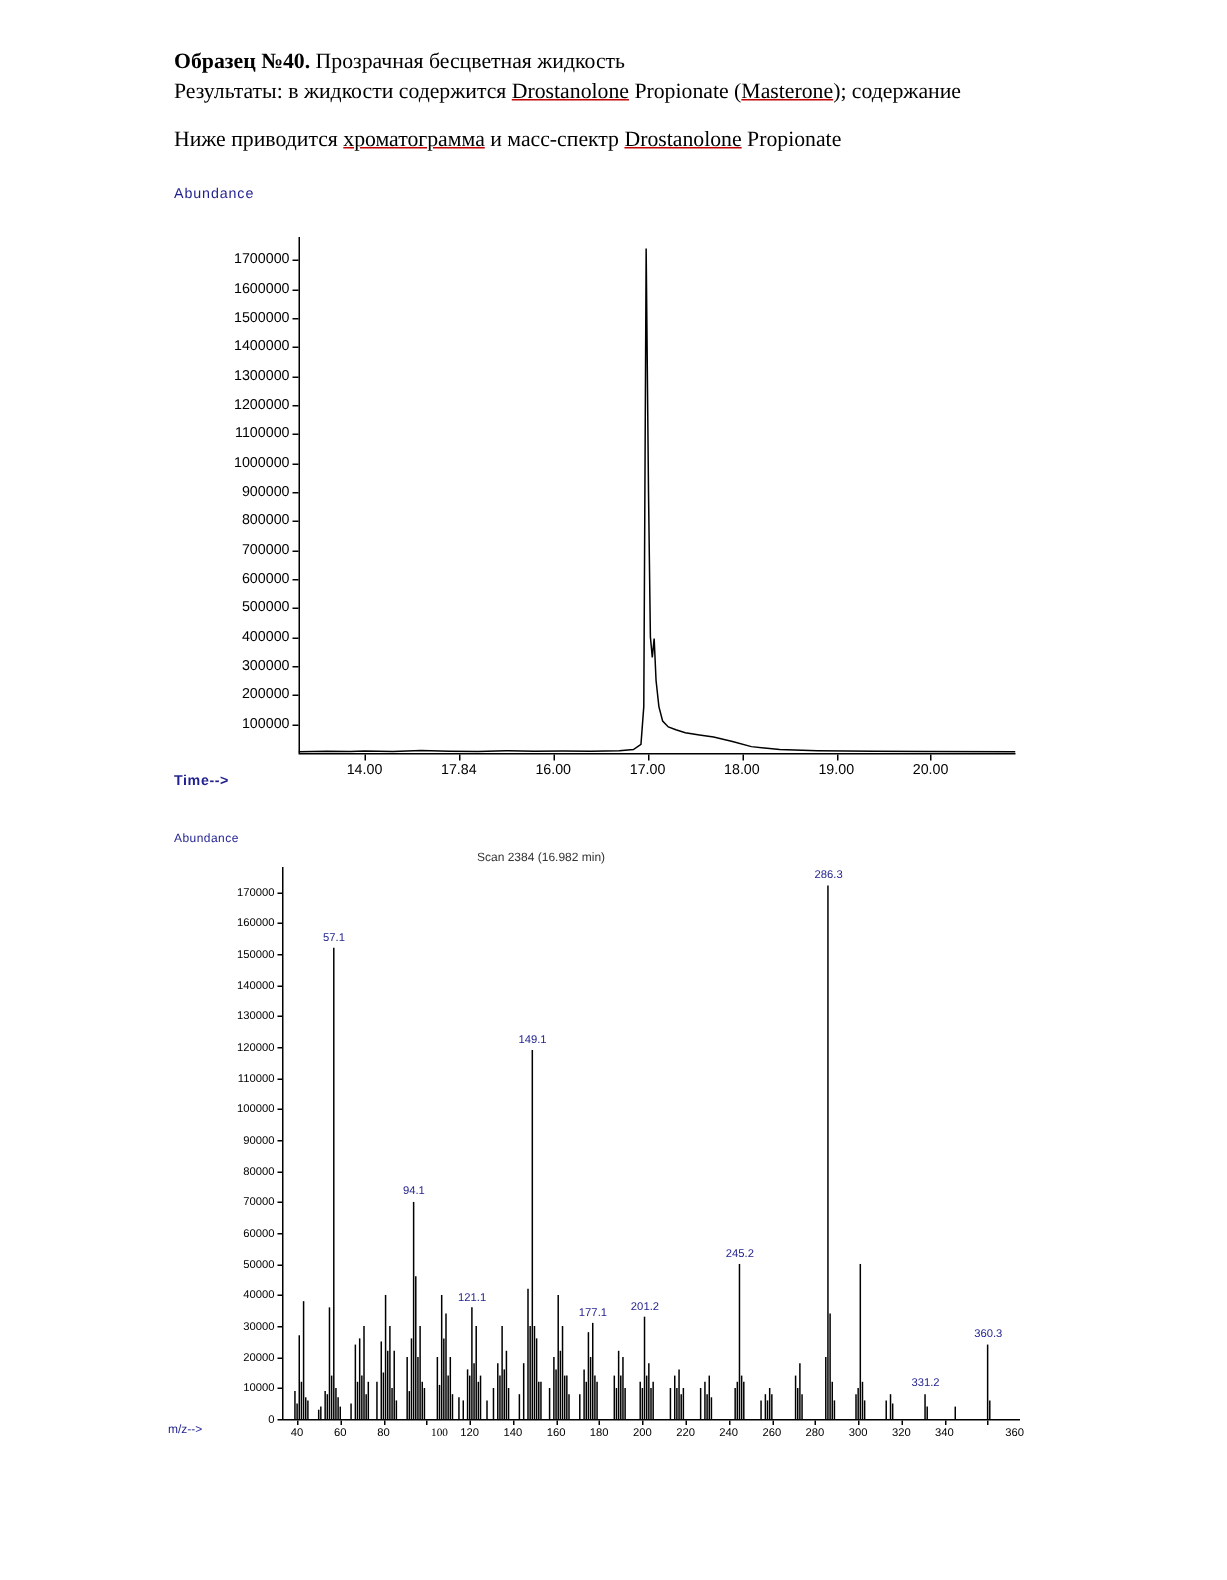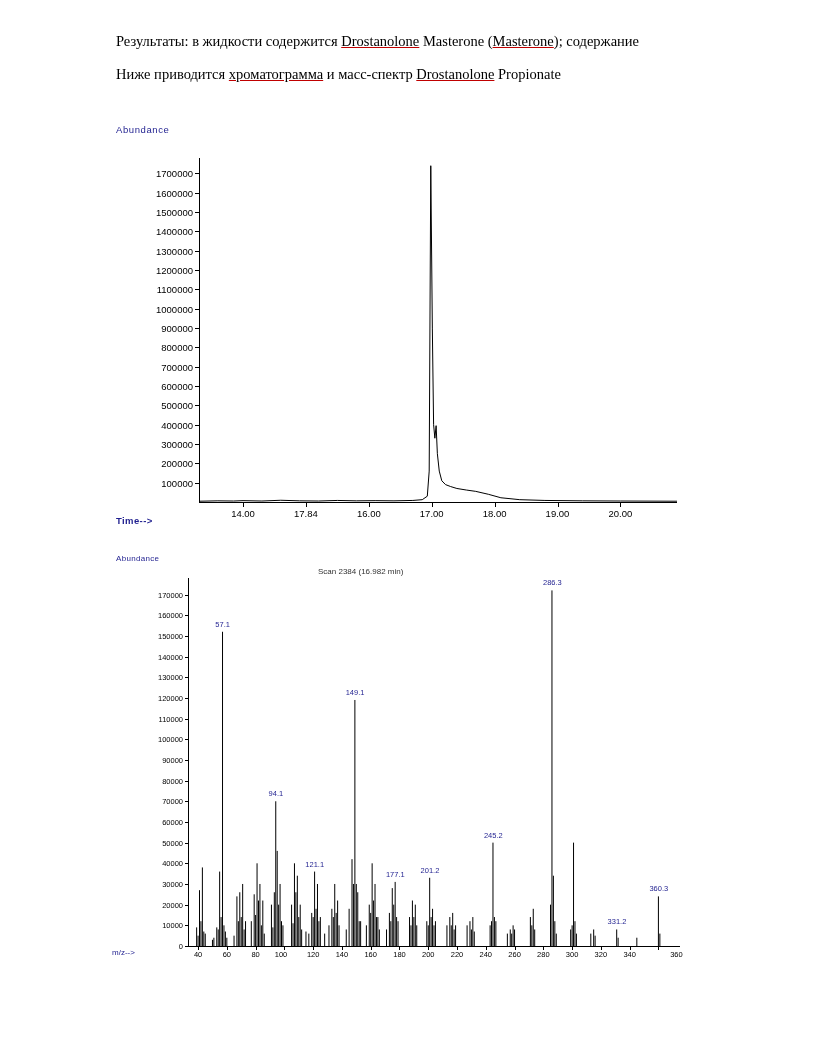--- a/index.html
+++ b/index.html
@@ -145,21 +145,22 @@
     transform: translateX(-50%);
     white-space: nowrap;
   }
 </style>
 </head>
 <body>
 
 <div class="page">
 
   <div class="doc-text">
-    <span class="line"><span>Результаты: в жидкости содержится </span><span class="u-red">Drostanolone</span><span> Masterone (</span><span class="u-red">Masterone</span><span>); содержание</span></span>
+    <span class="line"><span class="bold">Образец №40.</span><span> Прозрачная бесцветная жидкость</span></span>
+    <span class="line"><span>Результаты: в жидкости содержится </span><span class="u-red">Drostanolone</span><span> Propionate (</span><span class="u-red">Masterone</span><span>); содержание</span></span>
     <span class="para-gap"></span>
     <span class="line"><span>Ниже приводится </span><span class="u-red">хроматограмма</span><span> и масс-спектр </span><span class="u-red">Drostanolone</span><span> Propionate</span></span>
   </div>
 
   <div class="lbl-abundance-1">Abundance</div>
   <div class="lbl-time">Time--&gt;</div>
 
   <div class="chrom-plot" id="chrom-plot">
     <svg class="chrom-svg" id="chrom-svg" width="478" height="344">
         <path d="M0.00 343.23 L18.87 342.84 L34.59 343.03 L44.03 342.65 L62.89 343.03 L81.76 342.26 L100.63 342.84 L119.50 343.03 L138.37 342.45 L157.24 342.84 L176.11 342.65 L194.97 342.84 L213.84 342.45 L223.28 341.68 L228.31 338.20 L230.19 313.08 L231.77 7.73 L233.34 170.07 L234.60 266.70 L235.86 280.22 L237.11 267.66 L238.37 295.69 L240.26 313.08 L242.77 322.74 L246.55 326.61 L251.58 328.54 L257.87 330.47 L267.30 332.02 L276.74 333.37 L289.32 336.27 L301.89 339.75 L320.76 341.68 L345.92 342.45 L383.66 342.84 L421.39 343.03 L478.00 343.23" fill="none" stroke="#000" stroke-width="1"></path>
@@ -410,21 +411,21 @@
       <div class="ms-ytick-label" style="top: 37.2135px; right: 497px;">160000</div>
       <div class="ytick-mark" style="left: -3px; top: 37.2135px; width: 3px;"></div>
       <div class="ms-ytick-label" style="top: 16.5393px; right: 497px;">170000</div>
       <div class="ytick-mark" style="left: -3px; top: 16.5393px; width: 3px;"></div>
       <div class="ms-xtick-label" style="left: 10.0702px; top: 372px;">40</div>
       <div class="xtick-mark" style="left: 10.0702px; top: 369px; height: 3px;"></div>
       <div class="ms-xtick-label" style="left: 38.8421px; top: 372px;">60</div>
       <div class="xtick-mark" style="left: 38.8421px; top: 369px; height: 3px;"></div>
       <div class="ms-xtick-label" style="left: 67.614px; top: 372px;">80</div>
       <div class="xtick-mark" style="left: 67.614px; top: 369px; height: 3px;"></div>
-      <div class="ms-xtick-label" style="left: 93px; top: 372px;">100</div>
+      <div class="ms-xtick-label" style="left: 105px; top: 372px; font-family: Liberation Serif, serif;">100</div>
       <div class="xtick-mark" style="left: 96.386px; top: 369px; height: 3px;"></div>
       <div class="ms-xtick-label" style="left: 125.158px; top: 372px;">120</div>
       <div class="xtick-mark" style="left: 125.158px; top: 369px; height: 3px;"></div>
       <div class="ms-xtick-label" style="left: 153.93px; top: 372px;">140</div>
       <div class="xtick-mark" style="left: 153.93px; top: 369px; height: 3px;"></div>
       <div class="ms-xtick-label" style="left: 182.702px; top: 372px;">160</div>
       <div class="xtick-mark" style="left: 182.702px; top: 369px; height: 3px;"></div>
       <div class="ms-xtick-label" style="left: 211.474px; top: 372px;">180</div>
       <div class="xtick-mark" style="left: 211.474px; top: 369px; height: 3px;"></div>
       <div class="ms-xtick-label" style="left: 240.246px; top: 372px;">200</div>

